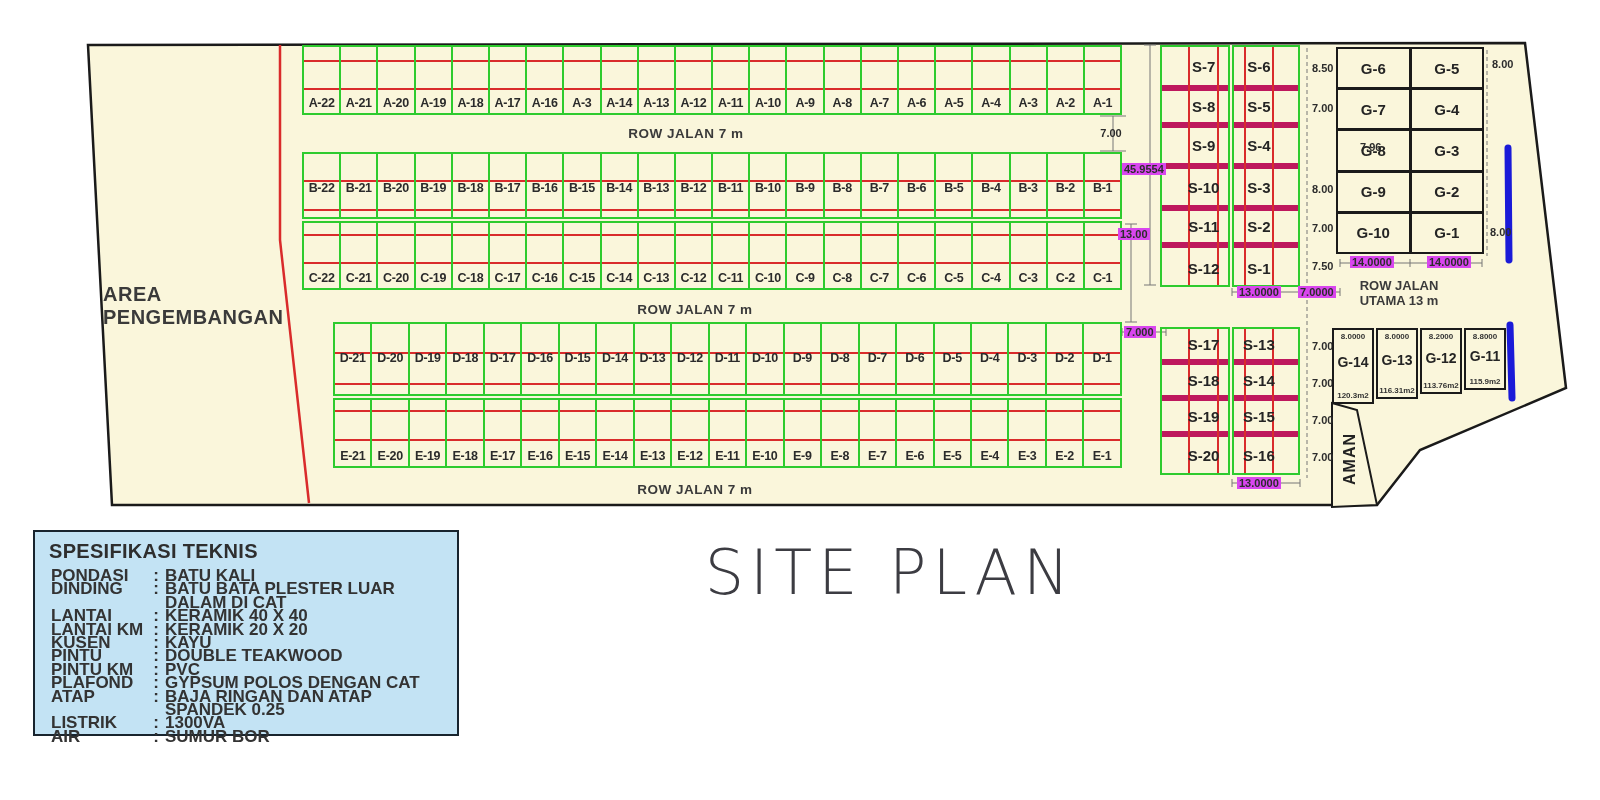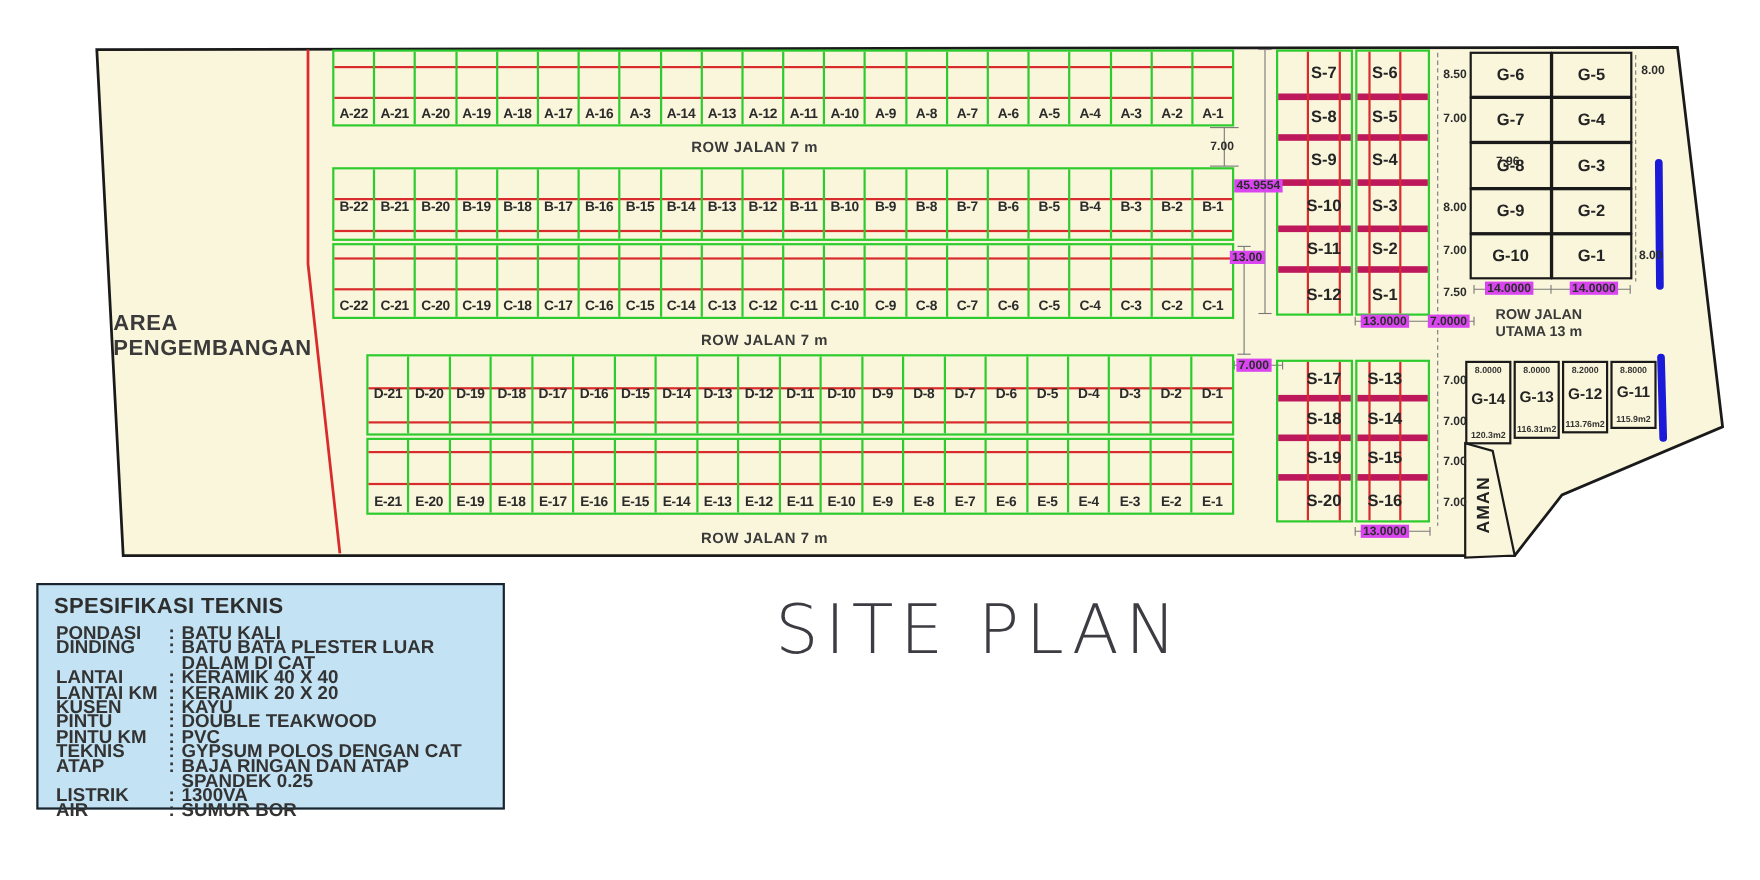--- a/index.html
+++ b/index.html
@@ -616,21 +616,21 @@
           <span class="sl">PINTU</span>
           <span class="sc">:</span>
           <span class="sv">DOUBLE TEAKWOOD</span>
         </div>
         <div class="spec-row">
           <span class="sl">PINTU KM</span>
           <span class="sc">:</span>
           <span class="sv">PVC</span>
         </div>
         <div class="spec-row">
-          <span class="sl">TEKNIS</span>
+          <span class="sl">PLAFOND</span>
           <span class="sc">:</span>
           <span class="sv">GYPSUM POLOS DENGAN CAT</span>
         </div>
         <div class="spec-row">
           <span class="sl">ATAP</span>
           <span class="sc">:</span>
           <span class="sv">BAJA RINGAN DAN ATAP SPANDEK 0.25</span>
         </div>
         <div class="spec-row">
           <span class="sl">LISTRIK</span>

